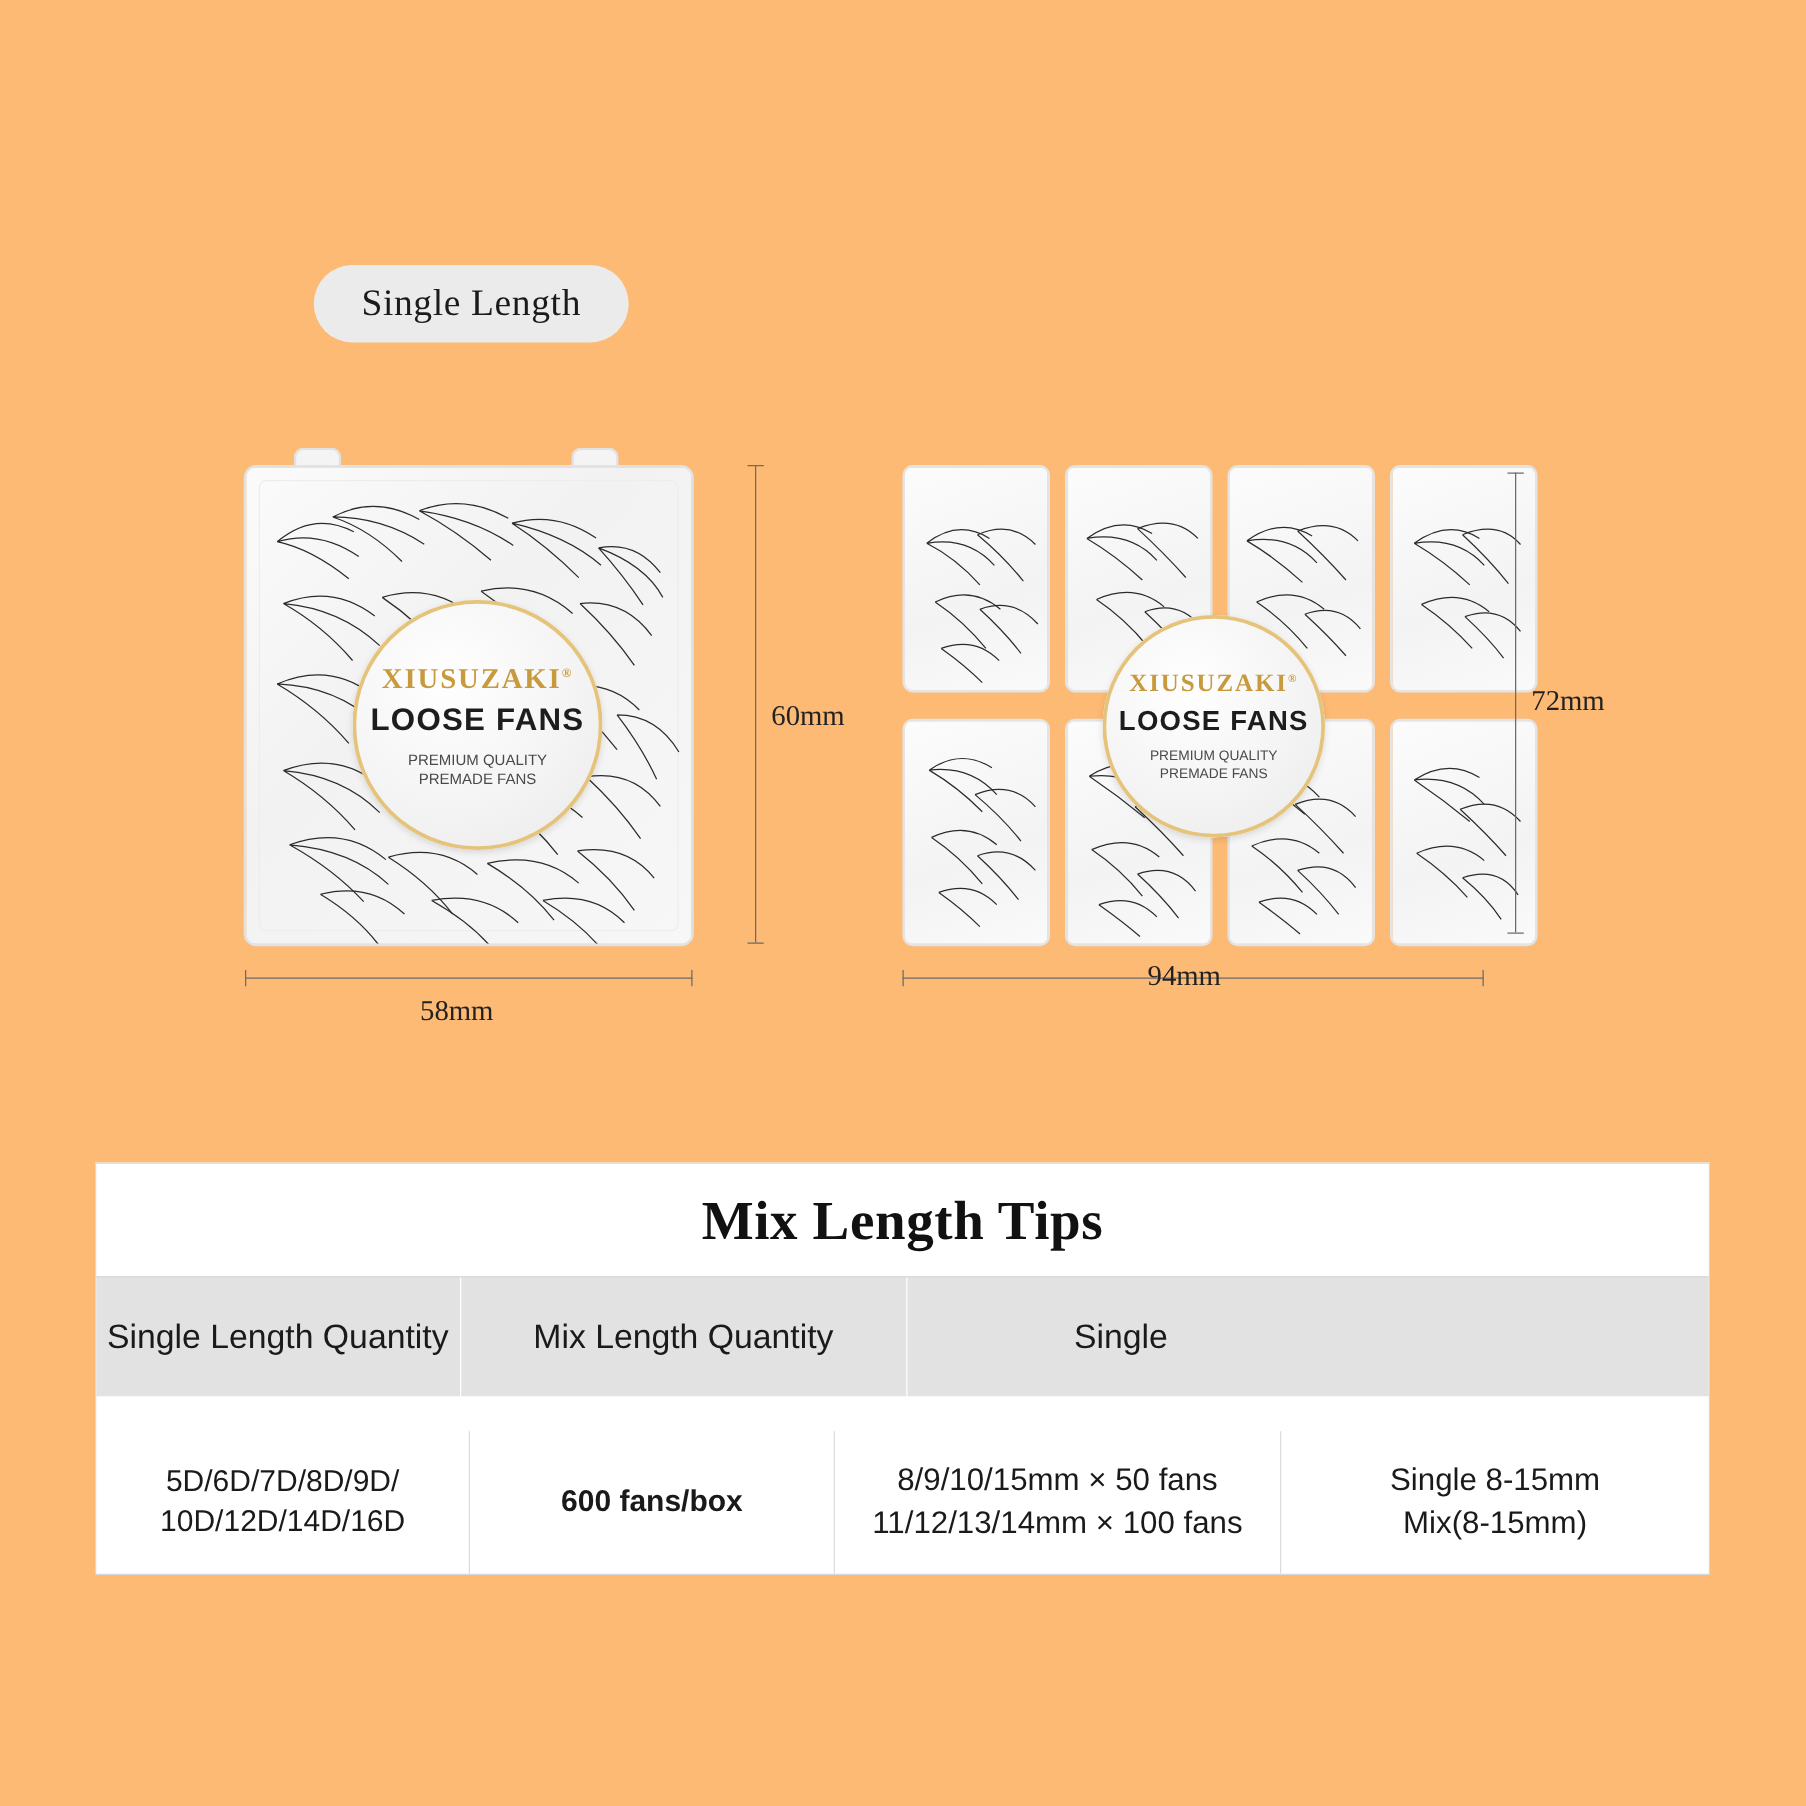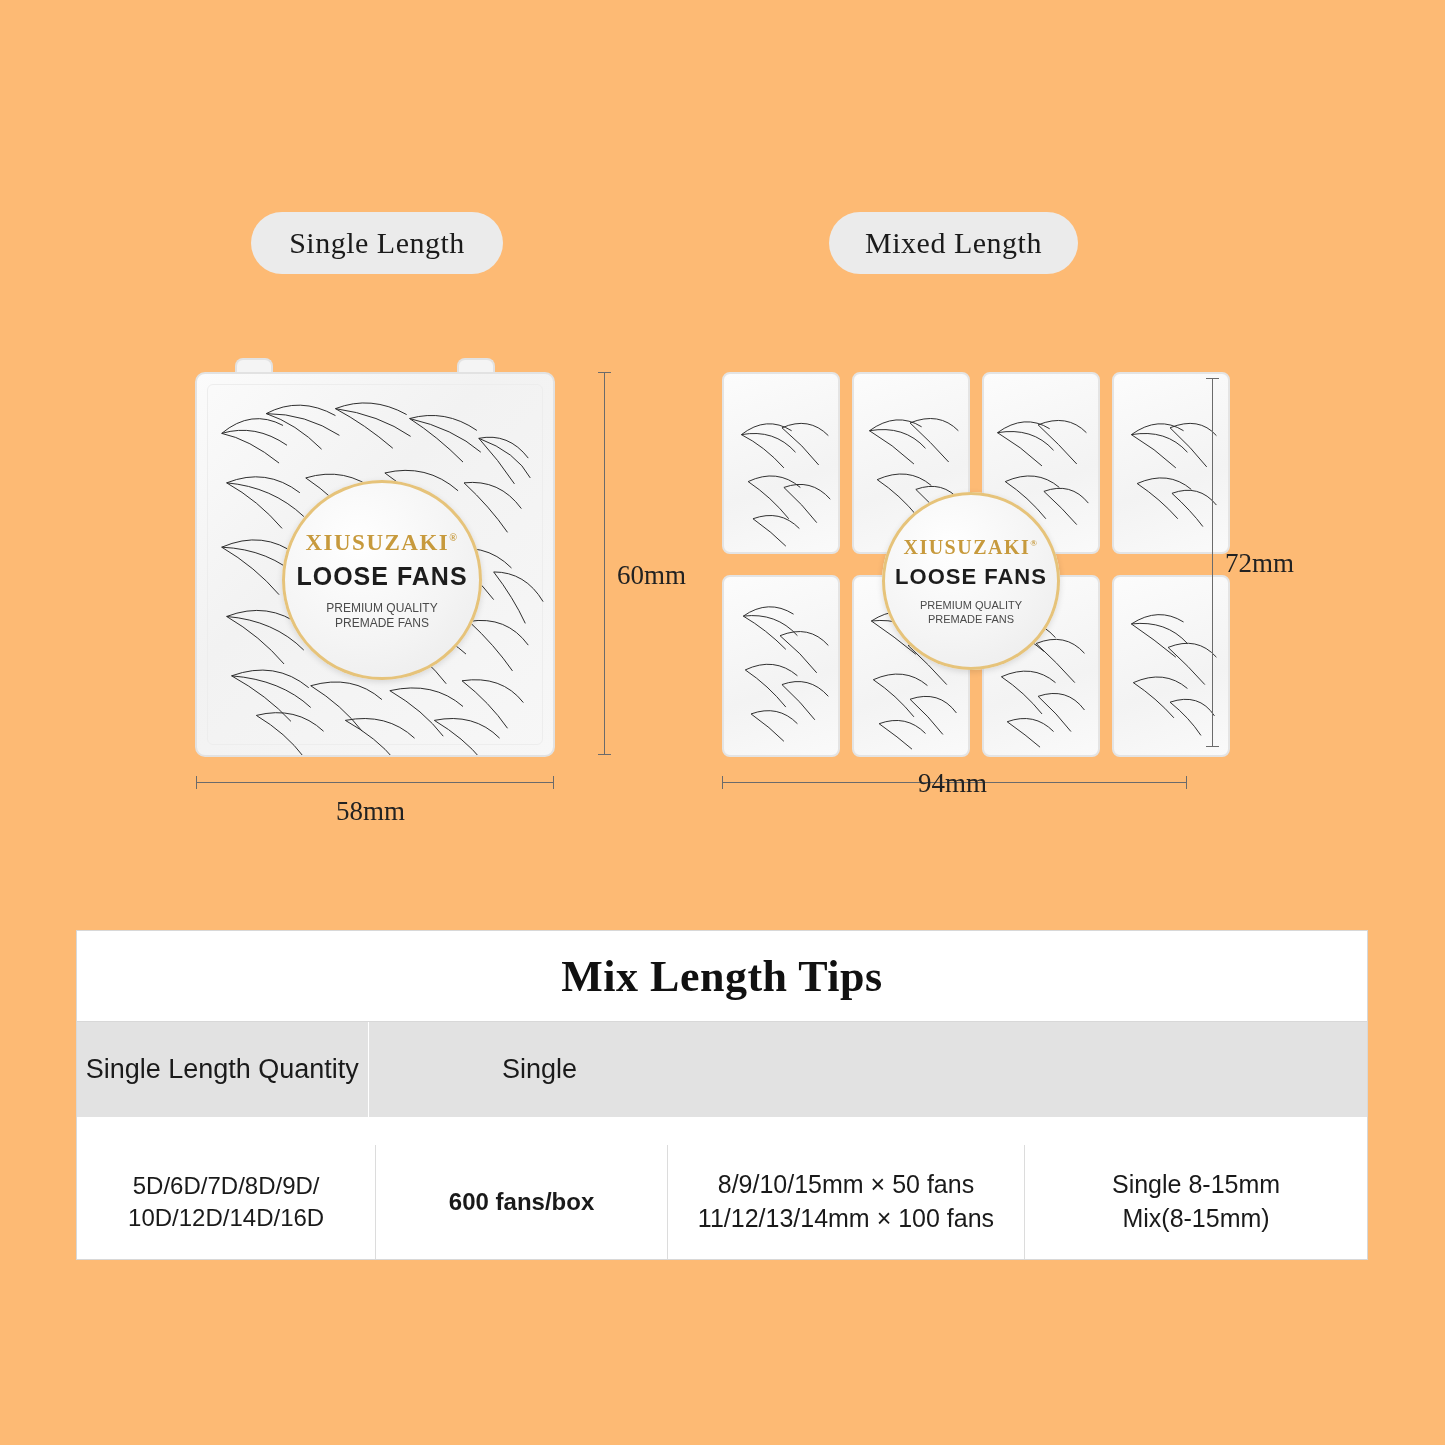--- a/index.html
+++ b/index.html
@@ -112,21 +112,21 @@
     border-radius: 8px;
     overflow: hidden;
   }
   .cell.top { top: 0; }
   .cell.bottom { top: 203px; }
 
   
   .dim-label {
     position: absolute;
     font-family: "Liberation Serif", serif;
-    font-size: 27px;
+    font-size: 23px;
     color: #222;
     white-space: nowrap;
   }
   .dim-v {
     position: absolute; width: 1px; background: #6b6b6b;
   }
   .dim-h {
     position: absolute; height: 1px; background: #6b6b6b;
   }
   .cap-h { position: absolute; width: 1px; height: 13px; background: #6b6b6b; }
@@ -187,23 +187,20 @@
   .c-mix   { font-size: 25px; }
   .c-len   { font-size: 25px; }
 </style>
 </head>
 <body>
 
 <div class="page">
 
   <div class="pill" id="pill-single">
     <span>Single Length</span>
-  </div>
-  <div class="pill" id="pill-mixed">
-    <span>Mixed Length</span>
   </div>
 
   <div class="product-block" id="block-single">
     <div class="clip" id="clip-left"></div>
     <div class="clip" id="clip-right"></div>
 
     <div class="case-single">
       <svg class="lash-svg" viewBox="0 0 360 385" preserveAspectRatio="none">
         <g stroke="#151515" stroke-width="1" fill="none" opacity="0.9">
           <path d="M25 60 q30 -25 62 -8 M25 60 q34 -10 66 12 M25 60 q28 6 58 30"></path>
@@ -372,20 +369,21 @@
   <div class="dim-h" style="left:722px; top:782px; width:465px;"></div>
   <div class="cap-h" style="left:722px; top:776px;"></div>
   <div class="cap-h" style="left:1186px; top:776px;"></div>
   <div class="dim-label" style="left:918px; top:768px;">94mm</div>
 
   <div class="table-wrap">
     <div class="table-title">Mix Length Tips</div>
 
     <div class="thead">
       <div class="col2">Single Length Quantity</div>
+      <div class="col3">Mix Length Quantity</div>
       <div class="col4">Single</div>
     </div>
 
     <div class="tbody">
       <div class="col1 c-fans">
         <div>
           <div>5D/6D/7D/8D/9D/</div>
           <div>10D/12D/14D/16D</div>
         </div>
       </div>

